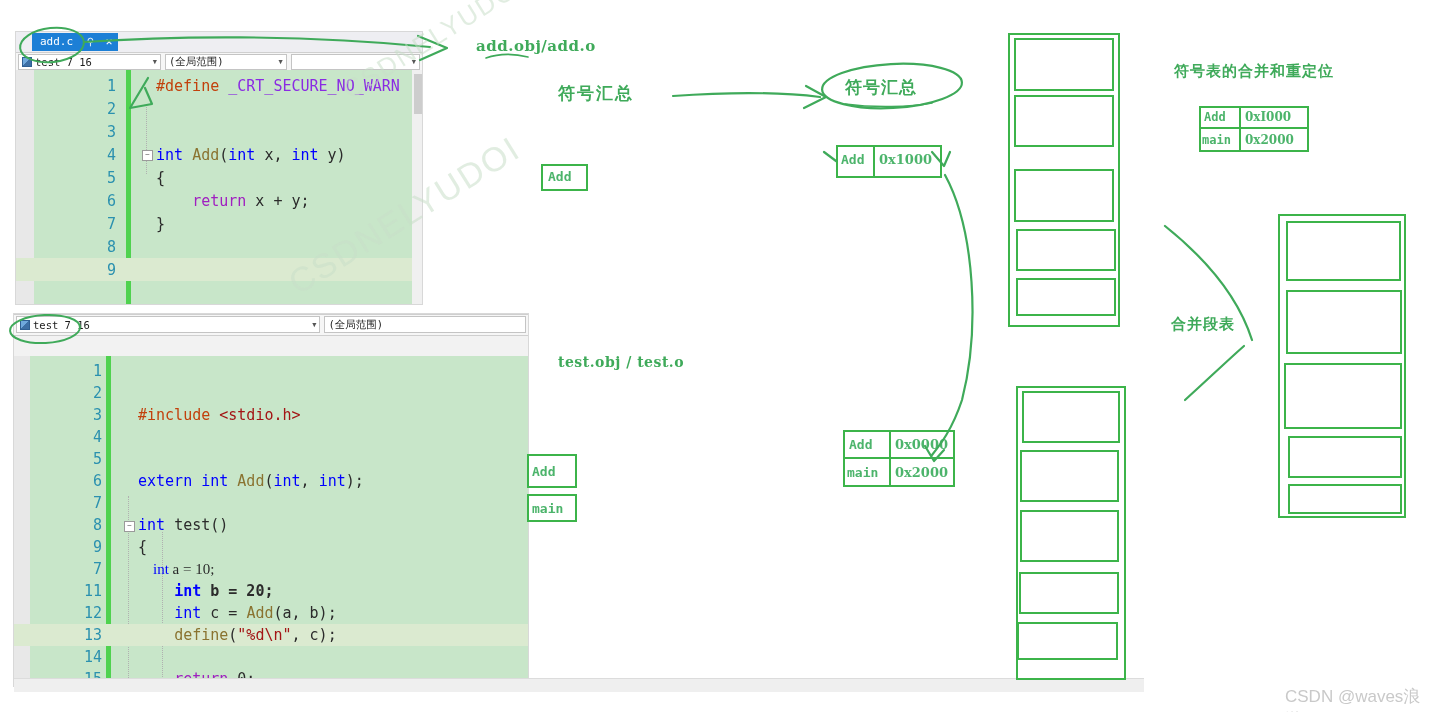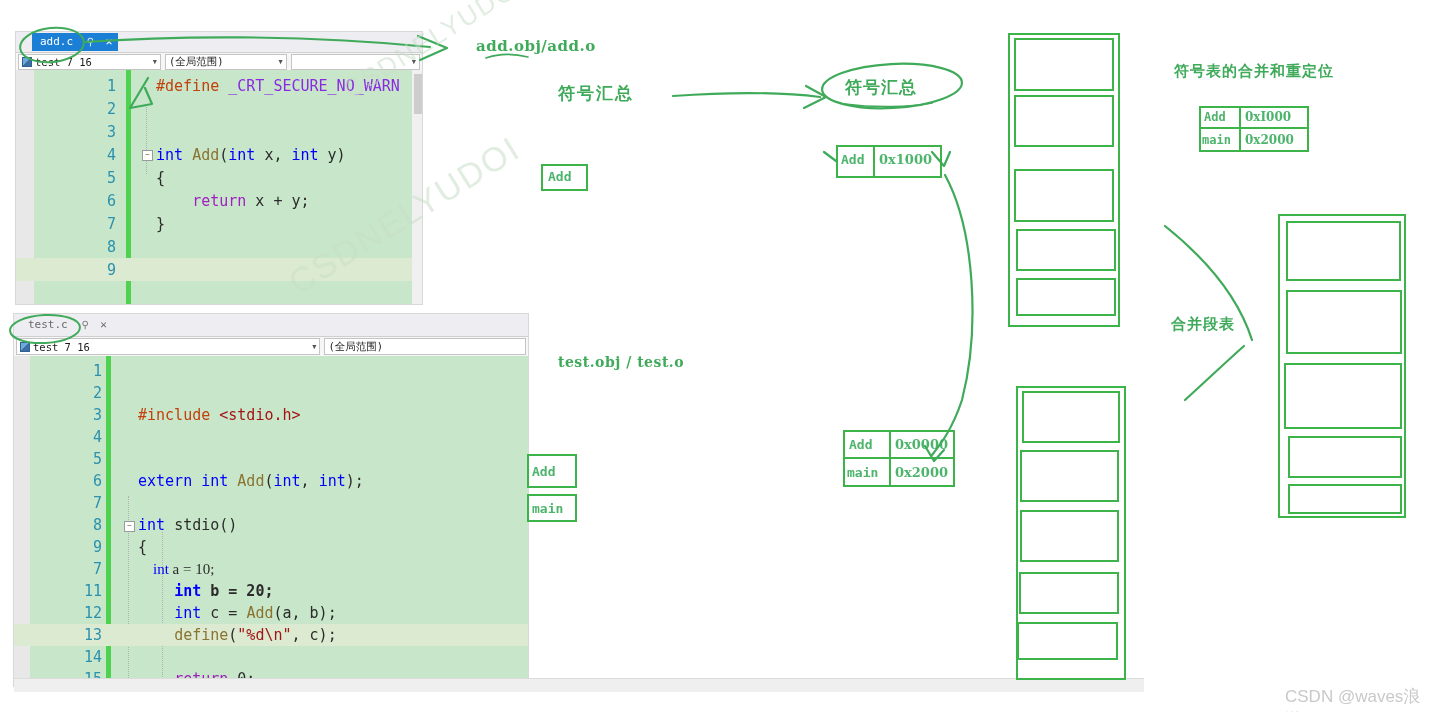--- a/index.html
+++ b/index.html
@@ -151,27 +151,20 @@
             <span class="code" style="font-size: 15px; margin-left: 30px;"></span>
           </div>
         </div>
       <div class="scroll-v" style="width:10px;">
         <div class="scroll-thumb" style="top:4px;height:40px;"></div>
       </div>
     </div>
   </div>
 
   <div class="editor" style="left:14px;top:314px;width:514px;height:372px;">
-    <div class="tabstrip" style="height:22px;">
-      <div class="tab inactive" style="left:6px;top:2px;">
-        <span>test.c</span>
-        <span class="pin">⚲</span>
-        <span class="xc">✕</span>
-      </div>
-    </div>
     <div class="navbar" style="height:20px;">
       <div class="combo" style="width:300px;height:15px;">
         <span class="cap">
             <span class="cubeicon"></span>
           <span>test_7_16</span>
           </span>
         <span class="arr">▼</span>
       </div>
       <div class="combo" style="width:196px;height:15px;border-left:1px solid #c4c4c4;">
         <span class="cap">(全局范围)</span>
@@ -206,21 +199,21 @@
             <span class="ln" style="width: 88px; font-size: 15px;">6</span>
             <span class="code" style="font-size: 15px; margin-left: 26px;"><span class="kw">extern int </span><span class="fn">Add</span><span class="num">(</span><span class="kw">int</span><span class="num">, </span><span class="kw">int</span><span class="num">);</span></span>
           </div>
           <div class="codeline" style="top: 136px; height: 22px;">
             <span class="ln" style="width: 88px; font-size: 15px;">7</span>
             <span class="code" style="font-size: 15px; margin-left: 26px;"></span>
           </div>
           <span class="fold" style="left: 110px; top: 164.5px;">−</span>
           <div class="codeline" style="top: 158px; height: 22px;">
             <span class="ln" style="width: 88px; font-size: 15px;">8</span>
-            <span class="code" style="font-size: 15px; margin-left: 26px;"><span class="kw">int </span><span class="num">stdio()</span></span>
+            <span class="code" style="font-size: 15px; margin-left: 26px;"><span class="kw">int </span><span class="num">test()</span></span>
           </div>
           <div class="codeline" style="top: 180px; height: 22px;">
             <span class="ln" style="width: 88px; font-size: 15px;">9</span>
             <span class="code" style="font-size: 15px; margin-left: 26px;"><span class="num">{</span></span>
           </div>
           <div class="codeline" style="top: 202px; height: 22px;">
             <span class="ln" style="width: 88px; font-size: 15px;">7</span>
             <span class="code" style="font-size: 15px; margin-left: 26px; font-family: Liberation Serif, serif;"><span class="num">    </span><span class="kw">int</span><span class="num"> a = 10;</span></span>
           </div>
           <div class="codeline" style="top: 224px; height: 22px;">

